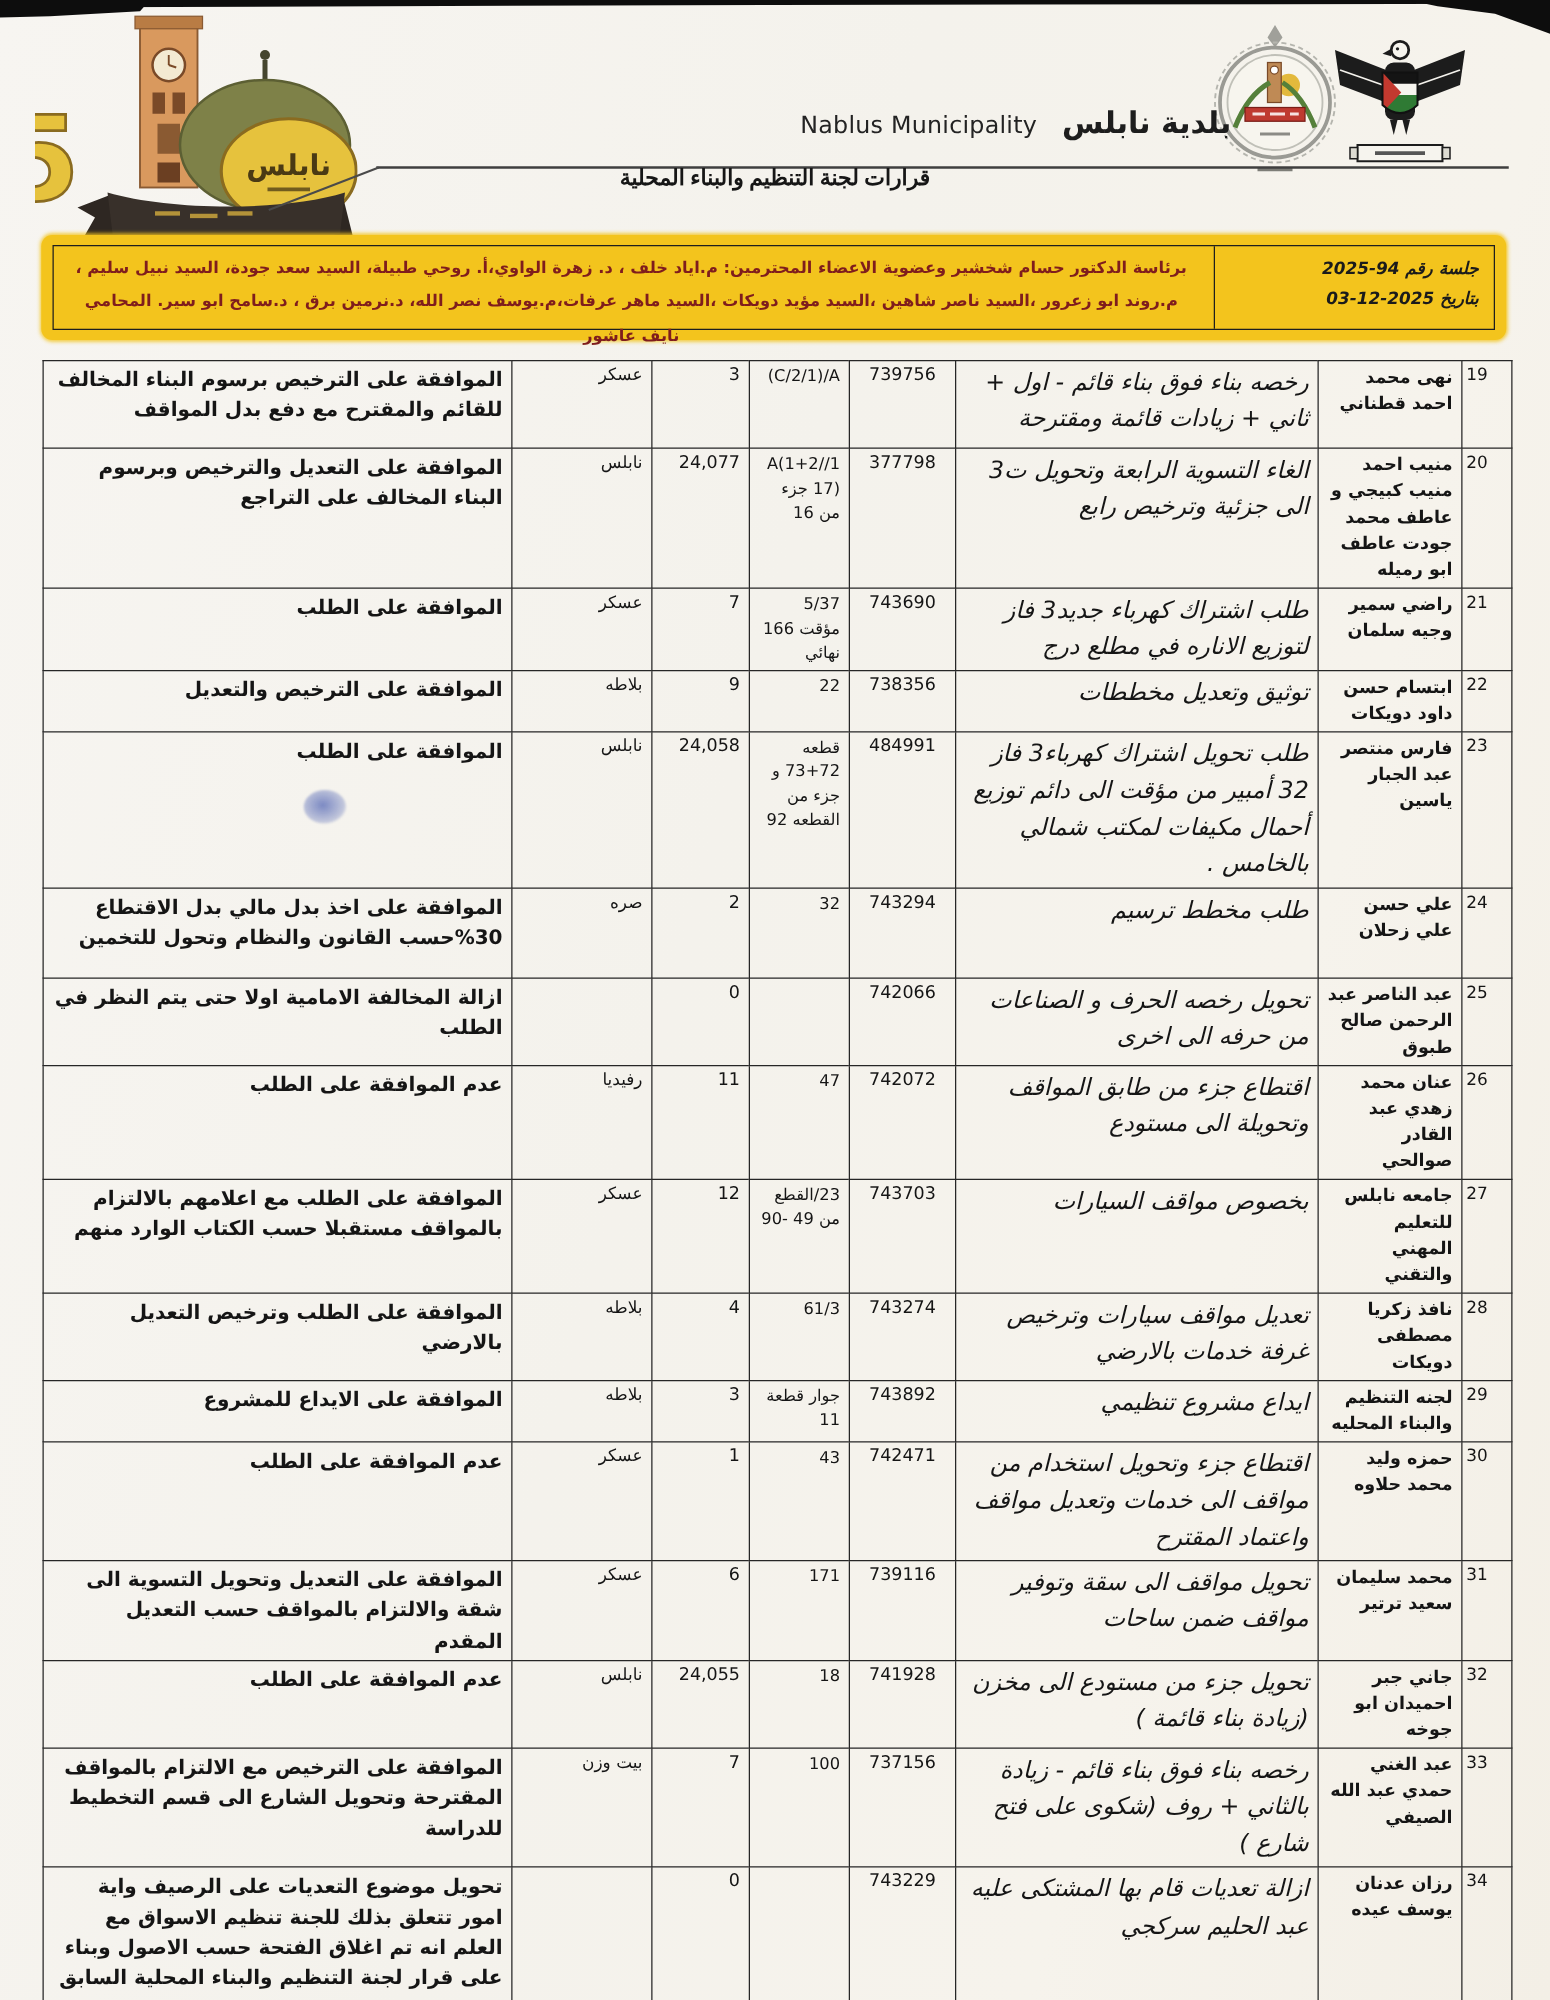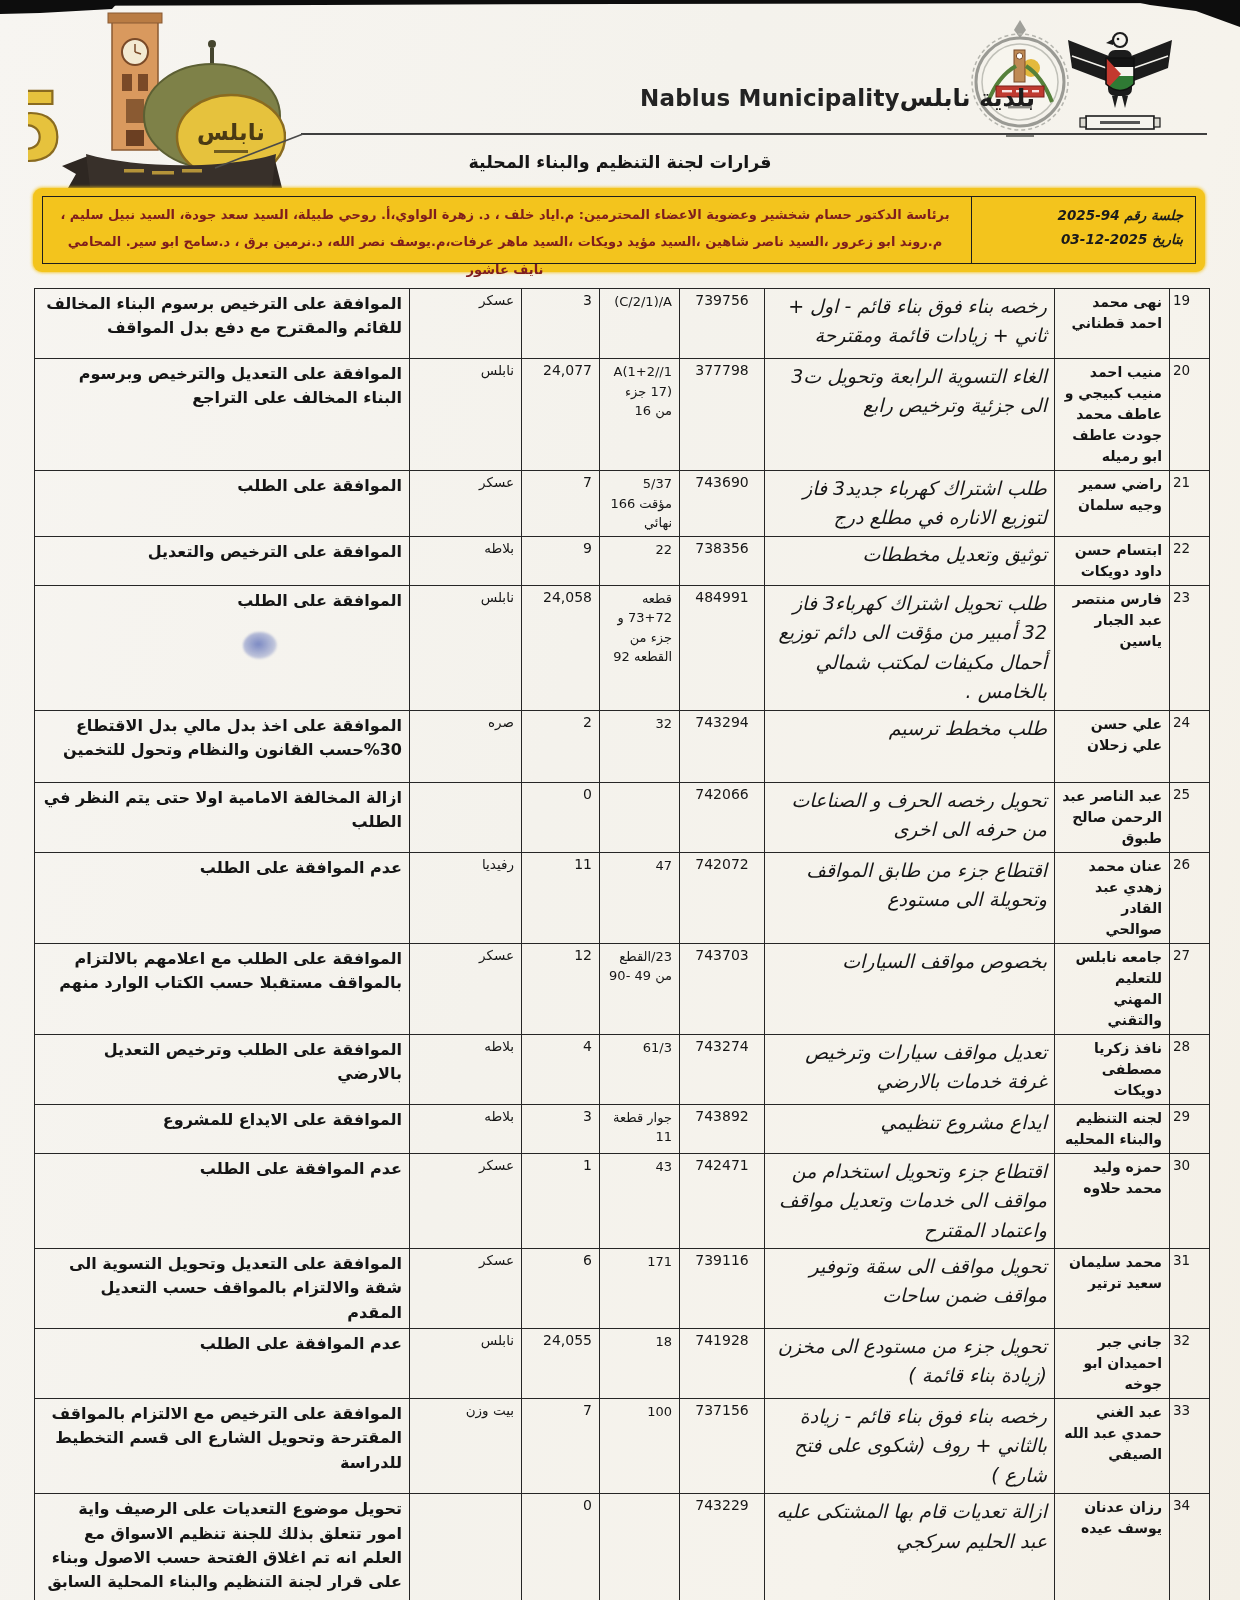--- a/index.html
+++ b/index.html
@@ -8,25 +8,25 @@
   .page{position:relative;width:1240px;height:1600px;direction:rtl;
         background:linear-gradient(105deg,#f7f5f1 0%,#f4f2ec 45%,#f6f3ec 75%,#f3efe6 100%);
         color:#1b1b1b;}
   
   .artifacts{position:absolute;top:0;left:0;z-index:5;pointer-events:none;}
   
   .logo-150{position:absolute;top:4px;left:28px;width:258px;height:196px;}
   .emblems{position:absolute;top:18px;left:968px;width:212px;height:128px;}
   .brand{position:absolute;top:84px;left:640px;width:345px;direction:ltr;text-align:right;
          white-space:nowrap;}
-  .brand-en{font-size:23px;font-weight:bold;color:#232323;letter-spacing:.2px;}
-  .brand-ar{font-size:24px;font-weight:bold;color:#1d1d1d;margin-left:0;}
+  .brand-en{font-size:19px;font-weight:normal;color:#232323;letter-spacing:.2px;}
+  .brand-ar{font-size:24px;font-weight:bold;color:#1d1d1d;margin-left:20px;}
   .rules{position:absolute;top:0;left:0;}
-  .doc-title{position:absolute;top:152px;left:0;width:1240px;text-align:center;
-             font-size:17.5px;font-weight:bold;color:#161616;}
+  .doc-title{position:absolute;top:132px;left:0;width:1240px;text-align:center;
+             font-size:17.5px;font-weight:bold;color:#161616;font-family:Liberation Serif, serif;}
   
   .session-outer{position:absolute;top:188px;left:33px;width:1172px;height:84px;
                  background:#f3c41d;border-radius:9px;
                  box-shadow:0 0 3px 1px rgba(243,196,29,.8);}
   .session-inner{position:absolute;top:8px;right:9px;left:9px;bottom:8px;
                  border:1.6px solid #1e1e1e;display:flex;direction:rtl;}
   .session-meta{width:205px;border-left:1.6px solid #1e1e1e;padding:7px 12px 0 6px;
                 font-weight:bold;font-size:13.5px;line-height:1.75;text-align:right;font-style:italic;}
   .session-attendees{flex:1;padding:4px 14px 0 10px;font-weight:bold;font-size:13px;
                      line-height:2.1;text-align:center;color:#7f1d1d;}

